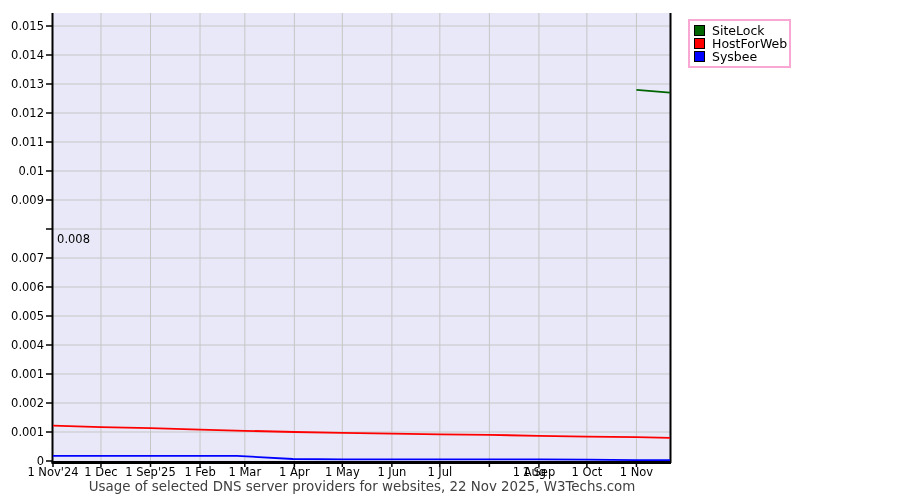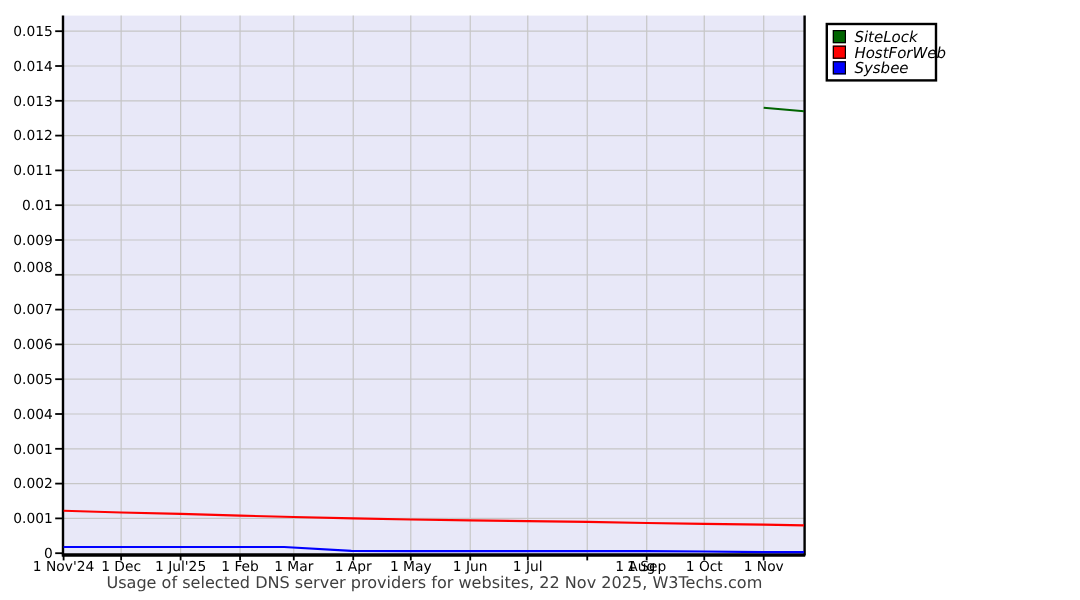--- a/index.html
+++ b/index.html
@@ -1,21 +1,21 @@
 <!DOCTYPE html>
 <html><head>
 <meta charset="utf-8">
 <style>
   html,body{margin:0;padding:0;background:#ffffff;}
   body{width:900px;height:500px;overflow:hidden;font-family:"DejaVu Sans","Liberation Sans",sans-serif;}
   #canvas{position:relative;width:900px;height:500px;background:#ffffff;}
   #plot-svg{position:absolute;left:0;top:0;}
   .y-label{position:absolute;width:44px;height:14px;text-align:right;font-size:11.5px;color:#000;line-height:14px;}
   .x-label{position:absolute;width:84px;height:14px;text-align:center;font-size:11.5px;color:#000;line-height:14px;white-space:nowrap;}
-  #legend{position:absolute;left:688px;top:19px;width:93px;box-sizing:border-box;background:#ffffff;border:2px solid #000000;padding:3px 3px 3px 4px;font-style:italic;}
+  #legend{position:absolute;left:688px;top:19px;width:103px;box-sizing:border-box;background:#ffffff;border:2px solid #f9a8d4;padding:3px 3px 3px 4px;}
   .legend-item{display:flex;align-items:center;gap:7px;height:13px;margin:0;}
   .legend-swatch{width:9px;height:9px;border:1px solid #000;flex:0 0 auto;}
   .legend-label{font-size:12.5px;line-height:13px;color:#000;white-space:nowrap;}
   #chart-title{position:absolute;left:53px;top:479px;width:618px;text-align:center;font-size:13.4px;color:#404040;white-space:nowrap;}
 </style>
 </head>
 <body>
 
 <div id="canvas">
   <svg id="plot-svg" width="900" height="500">
@@ -85,33 +85,33 @@
     </svg>
   <div id="y-labels">
       <div class="y-label" style="left: 0px; top: 454px;">0</div>
       <div class="y-label" style="left: 0px; top: 425px;">0.001</div>
       <div class="y-label" style="left: 0px; top: 396px;">0.002</div>
       <div class="y-label" style="left: 0px; top: 367px;">0.001</div>
       <div class="y-label" style="left: 0px; top: 338px;">0.004</div>
       <div class="y-label" style="left: 0px; top: 309px;">0.005</div>
       <div class="y-label" style="left: 0px; top: 280px;">0.006</div>
       <div class="y-label" style="left: 0px; top: 251px;">0.007</div>
-      <div class="y-label" style="left: 0px; top: 216px;">0.008</div>
+      <div class="y-label" style="left: 0px; top: 232px; padding-left: 46px;">0.008</div>
       <div class="y-label" style="left: 0px; top: 193px;">0.009</div>
       <div class="y-label" style="left: 0px; top: 164px;">0.01</div>
       <div class="y-label" style="left: 0px; top: 135px;">0.011</div>
       <div class="y-label" style="left: 0px; top: 106px;">0.012</div>
       <div class="y-label" style="left: 0px; top: 77px;">0.013</div>
       <div class="y-label" style="left: 0px; top: 48px;">0.014</div>
       <div class="y-label" style="left: 0px; top: 19px;">0.015</div>
     </div>
   <div id="x-labels">
       <div class="x-label" style="left: 11px; top: 465px;">1 Nov'24</div>
       <div class="x-label" style="left: 58.9534px; top: 465px;">1 Dec</div>
-      <div class="x-label" style="left: 108.505px; top: 465px;">1 Jul'25</div>
+      <div class="x-label" style="left: 108.505px; top: 465px;">1 Sep'25</div>
       <div class="x-label" style="left: 158.057px; top: 465px;">1 Feb</div>
       <div class="x-label" style="left: 202.813px; top: 465px;">1 Mar</div>
       <div class="x-label" style="left: 252.365px; top: 465px;">1 Apr</div>
       <div class="x-label" style="left: 300.319px; top: 465px;">1 May</div>
       <div class="x-label" style="left: 349.87px; top: 465px;">1 Jun</div>
       <div class="x-label" style="left: 397.824px; top: 465px;">1 Jul</div>
       <div class="x-label" style="left: 447.376px; top: 465px; padding-left: 40px;">1 Aug</div>
       <div class="x-label" style="left: 496.927px; top: 465px;">1 Sep</div>
       <div class="x-label" style="left: 544.881px; top: 465px;">1 Oct</div>
       <div class="x-label" style="left: 594.433px; top: 465px;">1 Nov</div>

